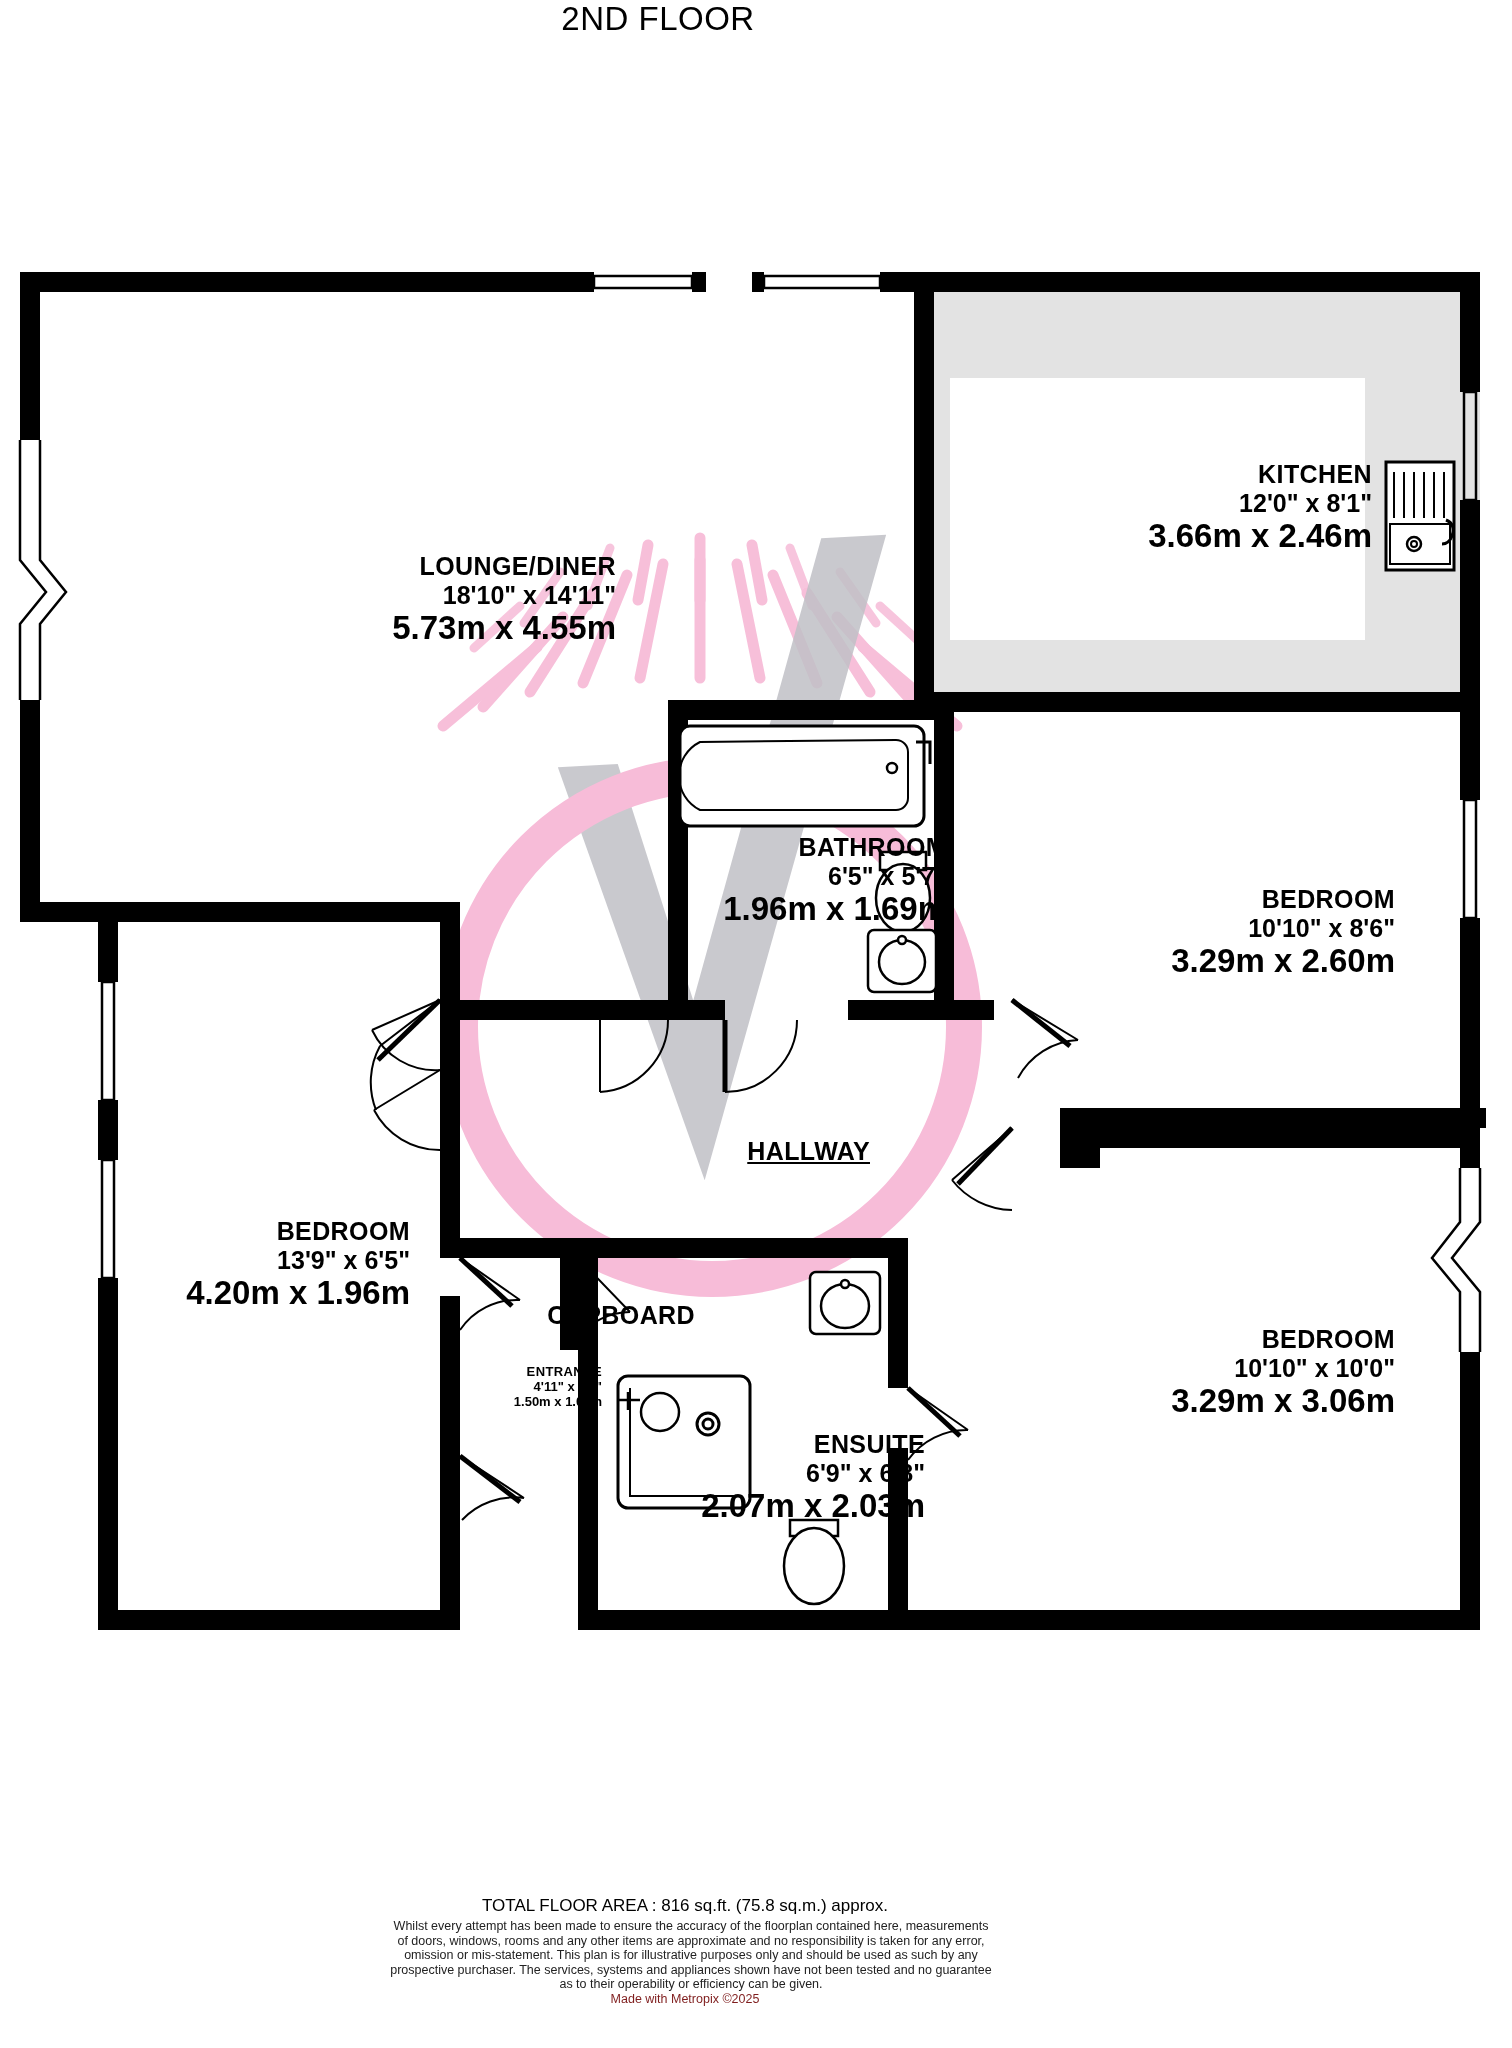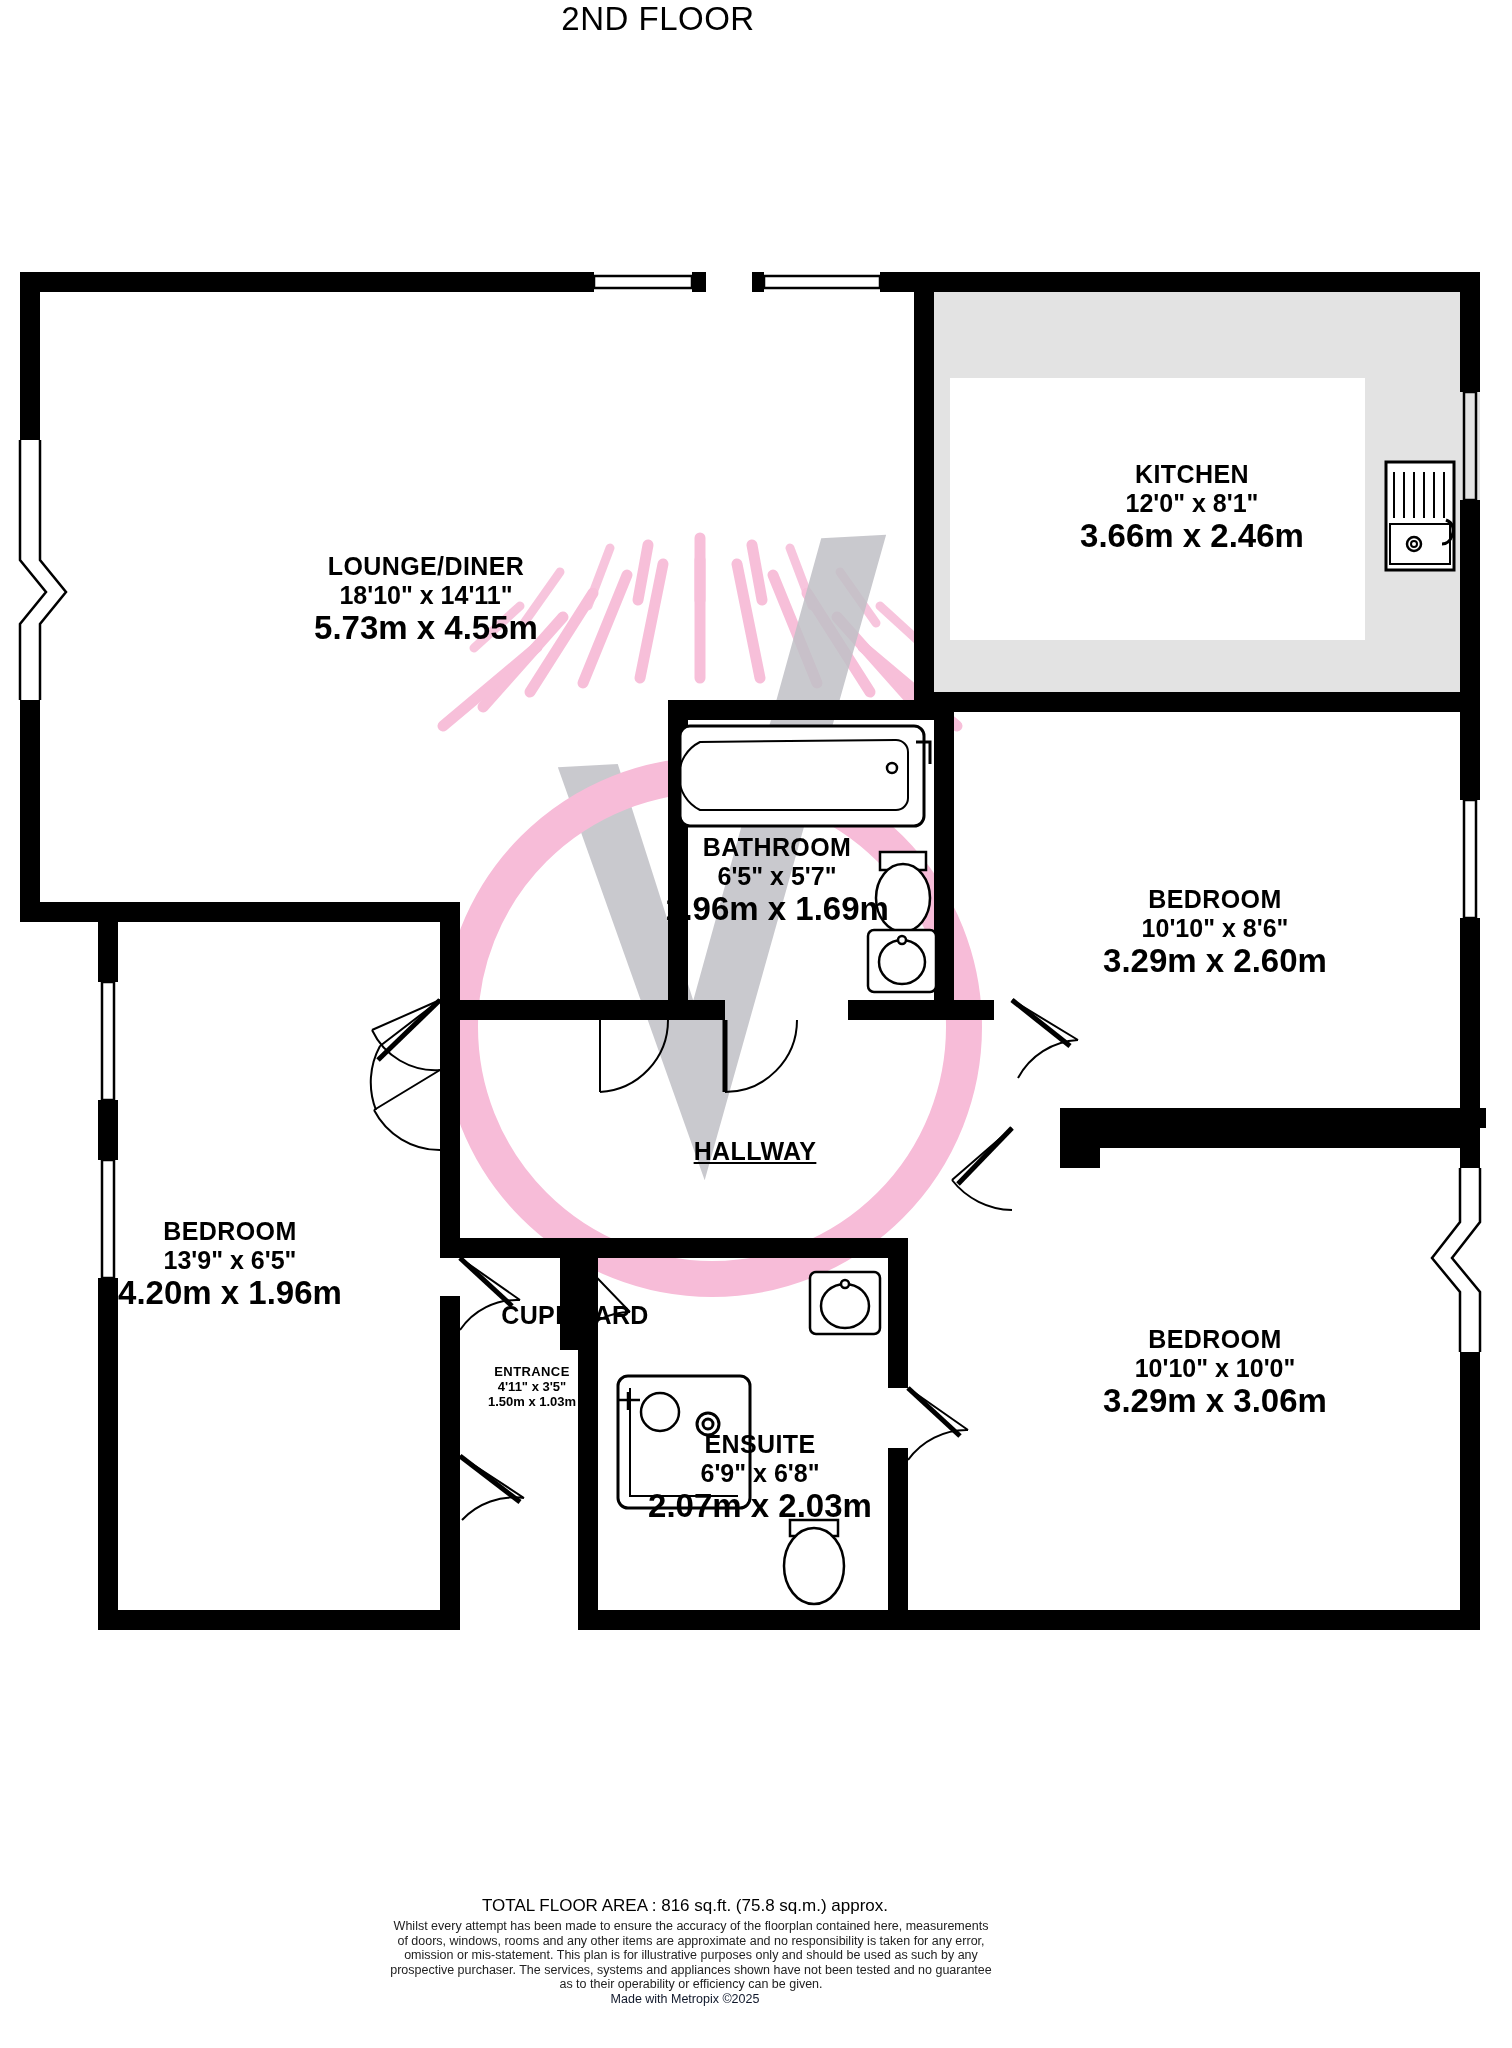--- a/index.html
+++ b/index.html
@@ -16,34 +16,34 @@
   
   .header{position:absolute;left:0;top:0;width:1316px;text-align:center;}
   .header .line1{font-size:33px;letter-spacing:0.5px;font-weight:400;line-height:38px;}
   .header .line2{font-size:30px;font-weight:400;line-height:40px;}
 
   
   .plan{position:absolute;left:0;top:0;width:1512px;height:2048px;}
   .plan svg{position:absolute;left:0;top:0;}
 
   
-  .rlabel{position:absolute;text-align:center;font-weight:bold;line-height:1.14;white-space:nowrap;}
+  .rlabel{position:absolute;text-align:right;font-weight:bold;line-height:1.14;white-space:nowrap;}
   .rlabel .nm{font-size:25px;letter-spacing:0.4px;}
   .rlabel .d1{font-size:25px;}
   .rlabel .d2{font-size:33px;}
   .rlabel.small .nm{font-size:13px;}
   .rlabel.small .d1{font-size:13px;}
   .rlabel.small .d2{font-size:13px;}
   .rlabel.nameonly .nm{font-size:25px;}
 
   
   .footer{position:absolute;left:0;top:1893px;width:1370px;text-align:center;}
   .footer .total{font-size:17px;line-height:26px;}
   .footer .disc{font-size:12.5px;line-height:14.6px;color:#222;padding-left:12px;}
-  .footer .made{font-size:12.5px;line-height:15px;color:#0f172a;}
+  .footer .made{font-size:12.5px;line-height:15px;color:#7f1d1d;}
 </style>
 </head>
 <body>
 
 <div class="page">
 
   <div class="header">
     <div class="line1">2ND FLOOR</div>
   </div>
 

